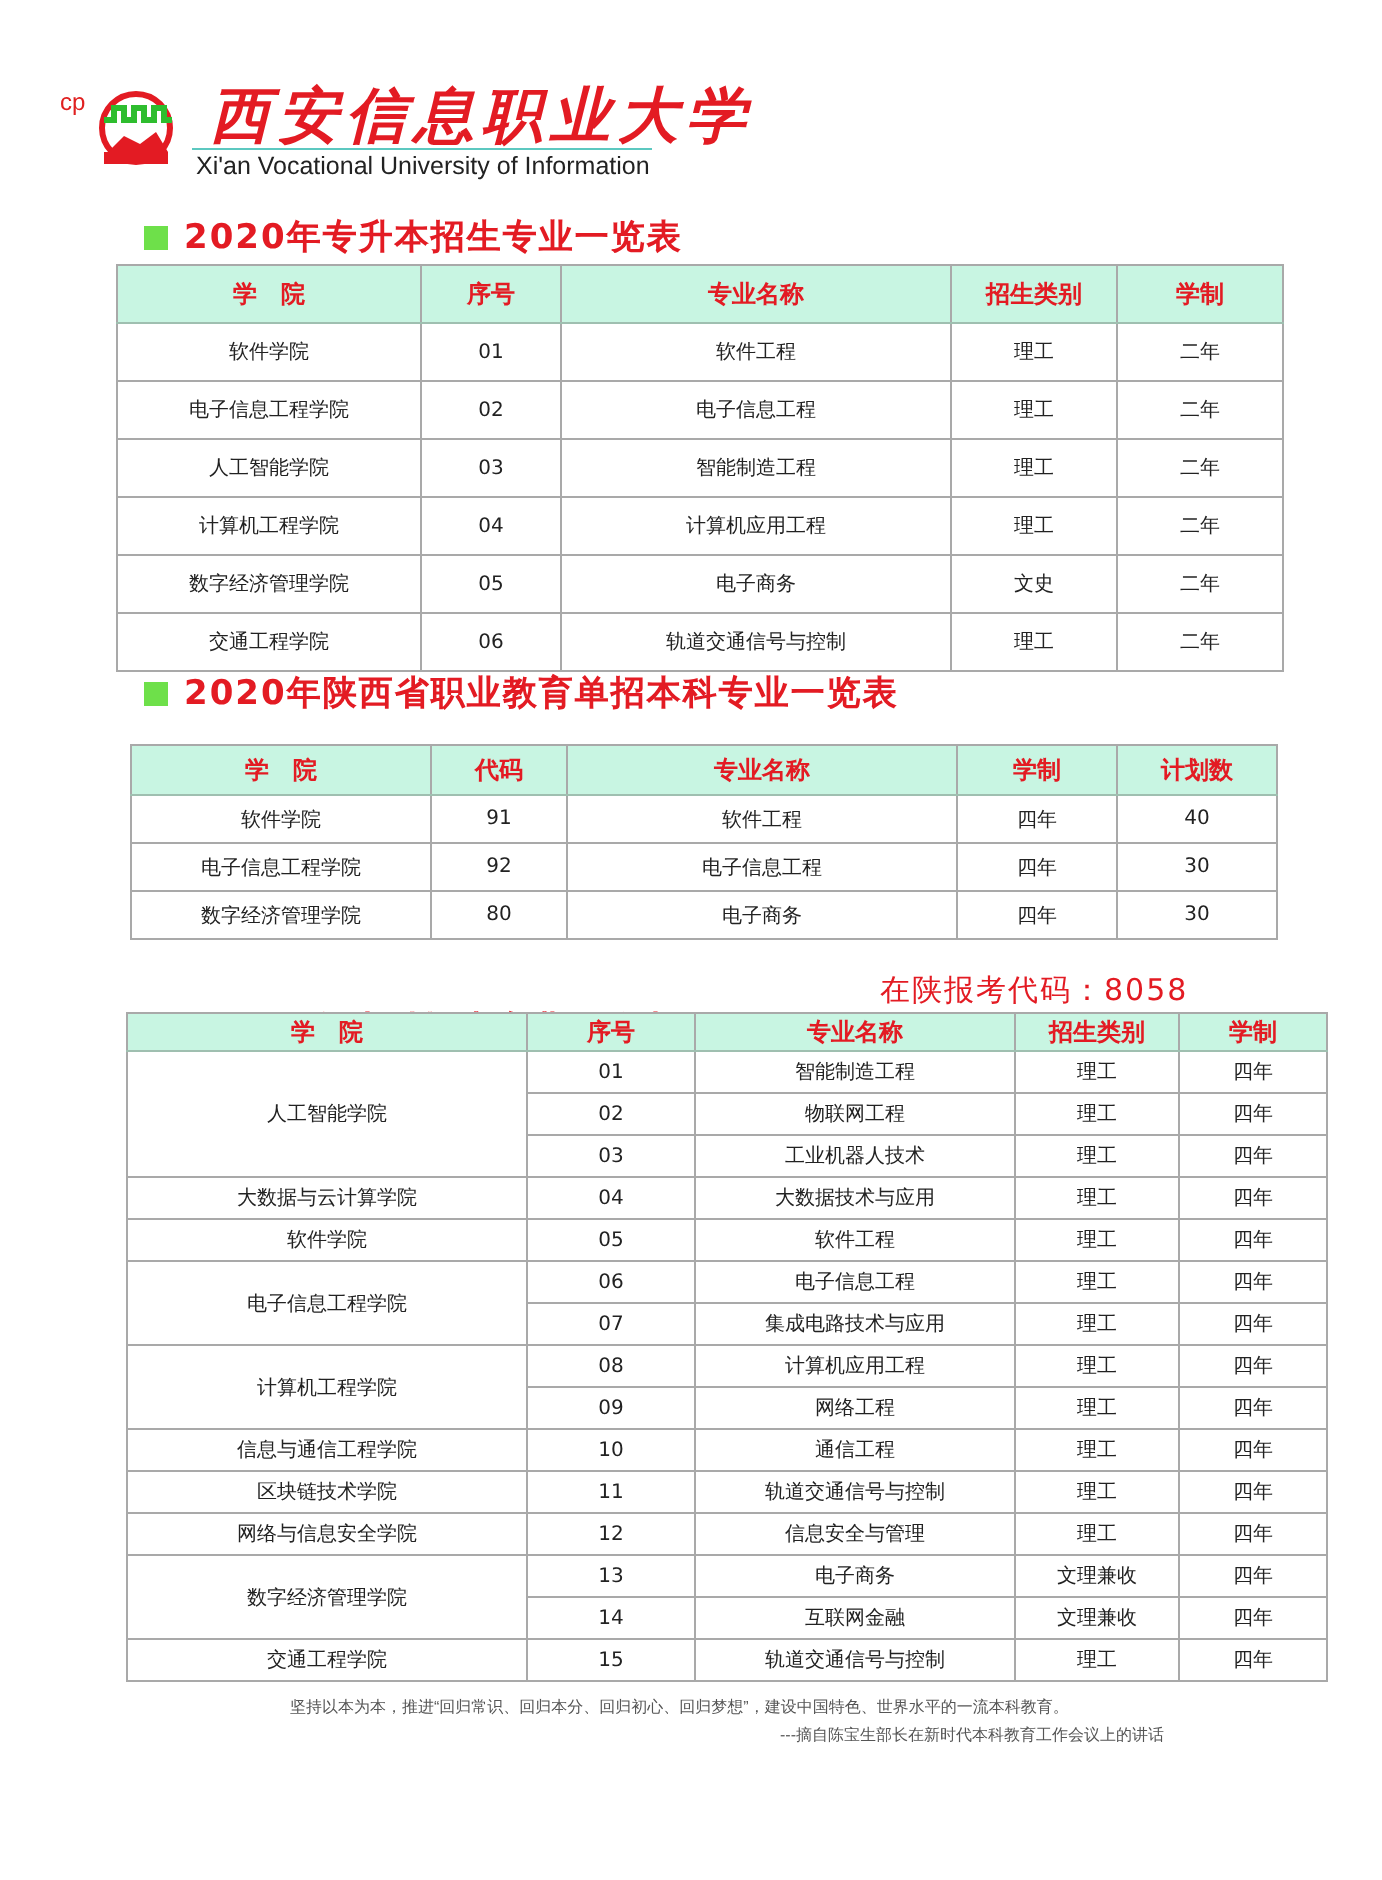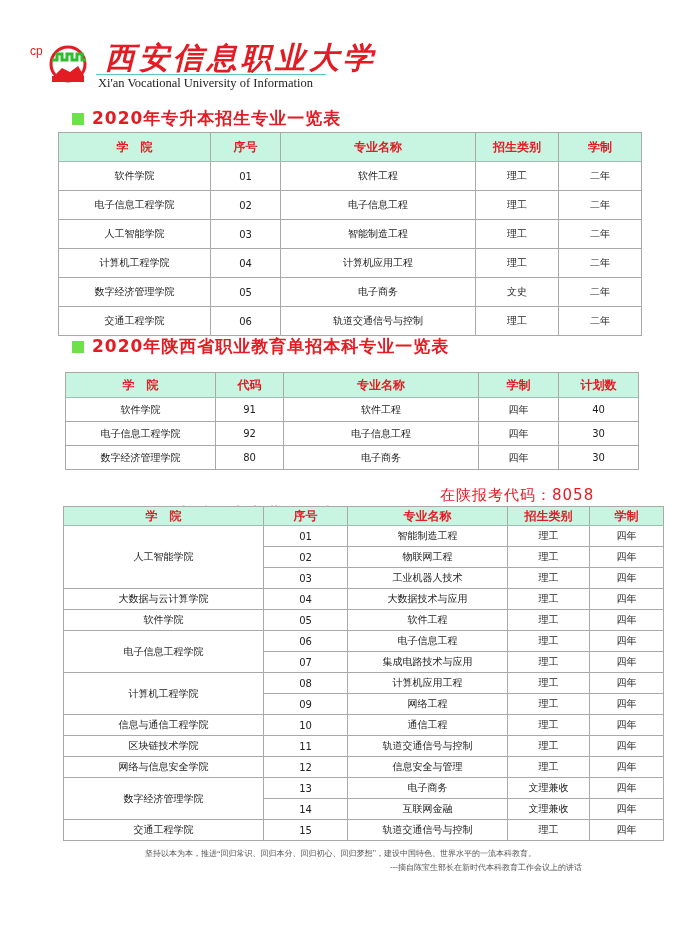--- a/index.html
+++ b/index.html
@@ -4,31 +4,31 @@
 <style>
   html, body { margin:0; padding:0; }
   body { width:691px; height:940px; background:#ffffff; position:relative; overflow:hidden;
          font-family:"DejaVu Sans", sans-serif; color:#222; }
   .logo { position:absolute; left:30px; top:38px; width:300px; height:52px; }
   .logo .emblem { position:absolute; left:14px; top:4px; width:48px; height:48px; }
   .logo .cp { position:absolute; left:0px; top:6px; color:#e02020; font-size:12px; font-family:"Liberation Sans", sans-serif; }
   .logo .cn { position:absolute; left:75px; top:0px; color:#e31b23; font-size:30px; font-family:"DejaVu Serif", serif;
               font-weight:bold; font-style:italic; letter-spacing:4px; white-space:nowrap; }
   .logo .rule { position:absolute; left:66px; top:36px; width:230px; height:1px; background:#5cc8c0; }
-  .logo .en { position:absolute; left:68px; top:38px; font-family:Liberation Serif, serif; font-size:12.5px; color:#222; white-space:nowrap; }
+  .logo .en { position:absolute; left:68px; top:38px; font-family:Liberation Sans, sans-serif; font-size:12.5px; color:#222; white-space:nowrap; }
 
   .section-title { position:absolute; display:flex; align-items:center; white-space:nowrap; }
   .section-title .sq { width:12px; height:12px; background:#6ee04a; margin-right:8px; }
   .section-title .t { color:#e31b23; font-weight:bold; font-size:17px; letter-spacing:1px; }
   .code-note { position:absolute; color:#e31b23; font-size:15px; letter-spacing:1px; }
 
   table { position:absolute; border-collapse:collapse; table-layout:fixed; }
   td, th { border:1px solid #a9a9a9; text-align:center; font-size:10px; padding:0; color:#222; }
   th { background:#c8f5e2; color:#e31b23; font-weight:bold; font-size:12px; border-bottom:1px solid #9fbfb0; }
-  .quote { position:absolute; font-family:Liberation Serif, serif; font-size:8px; color:#555; white-space:nowrap; }
+  .quote { position:absolute; font-family:Liberation Sans, sans-serif; font-size:8px; color:#555; white-space:nowrap; }
 </style>
 </head>
 <body>
 
 <div class="logo">
   <span class="cp">cp</span>
   <svg class="emblem" viewBox="0 0 48 48">
     <circle cx="24" cy="22" r="17" fill="none" stroke="#e31b23" stroke-width="3"></circle>
     <polyline points="8,18 13,18 13,12 18,12 18,18 23,18 23,12 28,12 28,18 33,18 33,12 38,12 38,18 42,18" fill="none" stroke="#2ebd2e" stroke-width="3"></polyline>
     <path d="M10,34 L18,26 L26,30 L34,24 L40,34 Z" fill="#e31b23"></path>

